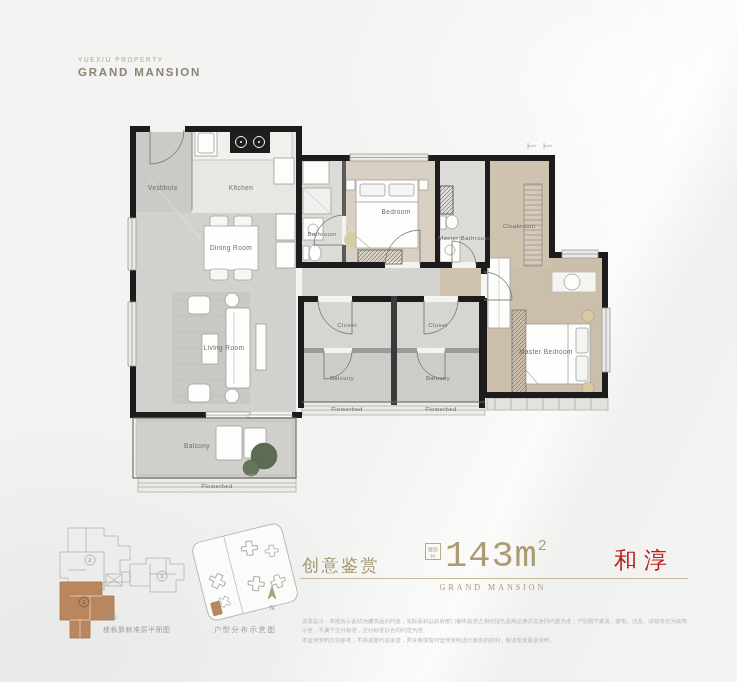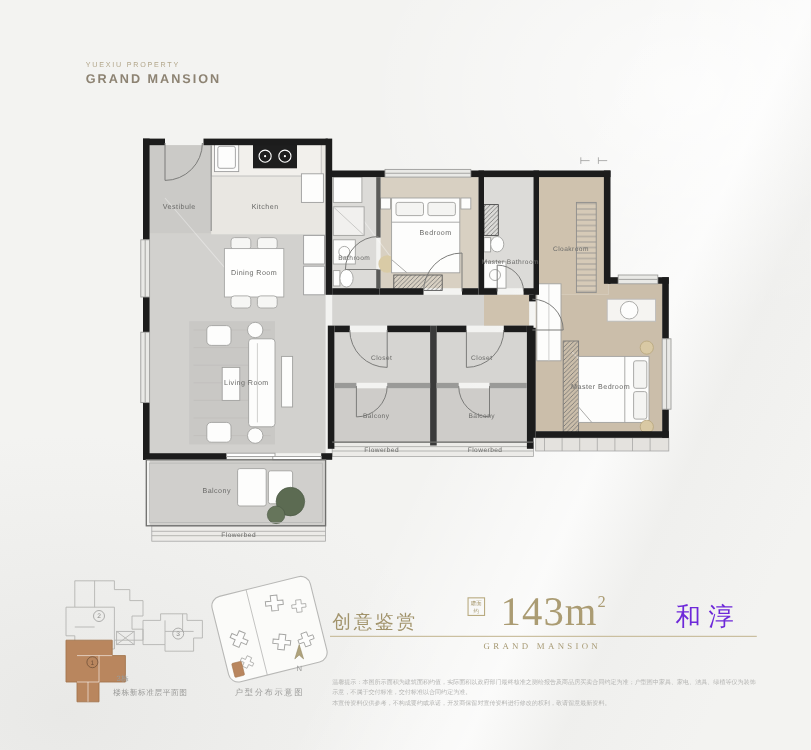--- a/index.html
+++ b/index.html
@@ -22,25 +22,25 @@
        letter-spacing:.4px;text-anchor:middle;}
   .lbl.sm{font-size:6px;}
   .cn{font-family:"Liberation Sans",sans-serif;fill:#9b9b99;}
   
   .info{position:absolute;left:298px;top:530px;width:392px;height:130px;}
   .info .creative{position:absolute;left:4px;top:24px;font-size:17px;
        letter-spacing:2.5px;color:#a2946c;}
   .info .seal{position:absolute;left:127px;top:13px;width:16px;height:17px;
        border:1px solid #b9ab80;color:#a99b72;font-size:5px;line-height:1.3;
        text-align:center;padding-top:2px;box-sizing:border-box;}
-  .info .area{position:absolute;left:157px;top:5px;font-family:Liberation Serif, serif;
+  .info .area{position:absolute;left:147px;top:5px;font-family:Liberation Mono, monospace;
        font-size:37px;letter-spacing:1px;color:#ab9c73;}
   .info .area sup{font-size:15px;vertical-align:16px;letter-spacing:0;}
   .info .unitname{position:absolute;right:16px;top:15px;font-family:"Liberation Serif",serif;
-       font-size:23px;letter-spacing:7px;color:#6d28d9;}
+       font-size:23px;letter-spacing:7px;color:#b91c1c;}
   .info .rule{position:absolute;left:2px;right:2px;top:48px;height:1px;background:#c6ba97;}
   .info .brand-en{position:absolute;left:60px;width:270px;top:53px;text-align:center;
        font-family:"Liberation Serif",serif;font-size:8px;letter-spacing:3px;color:#a79a74;}
   .info .disc{position:absolute;left:4px;right:0;top:87px;font-size:5.5px;
        color:#b5b5b3;line-height:1.7;}
 </style>
 </head>
 <body>
 
 <div class="canvas">

